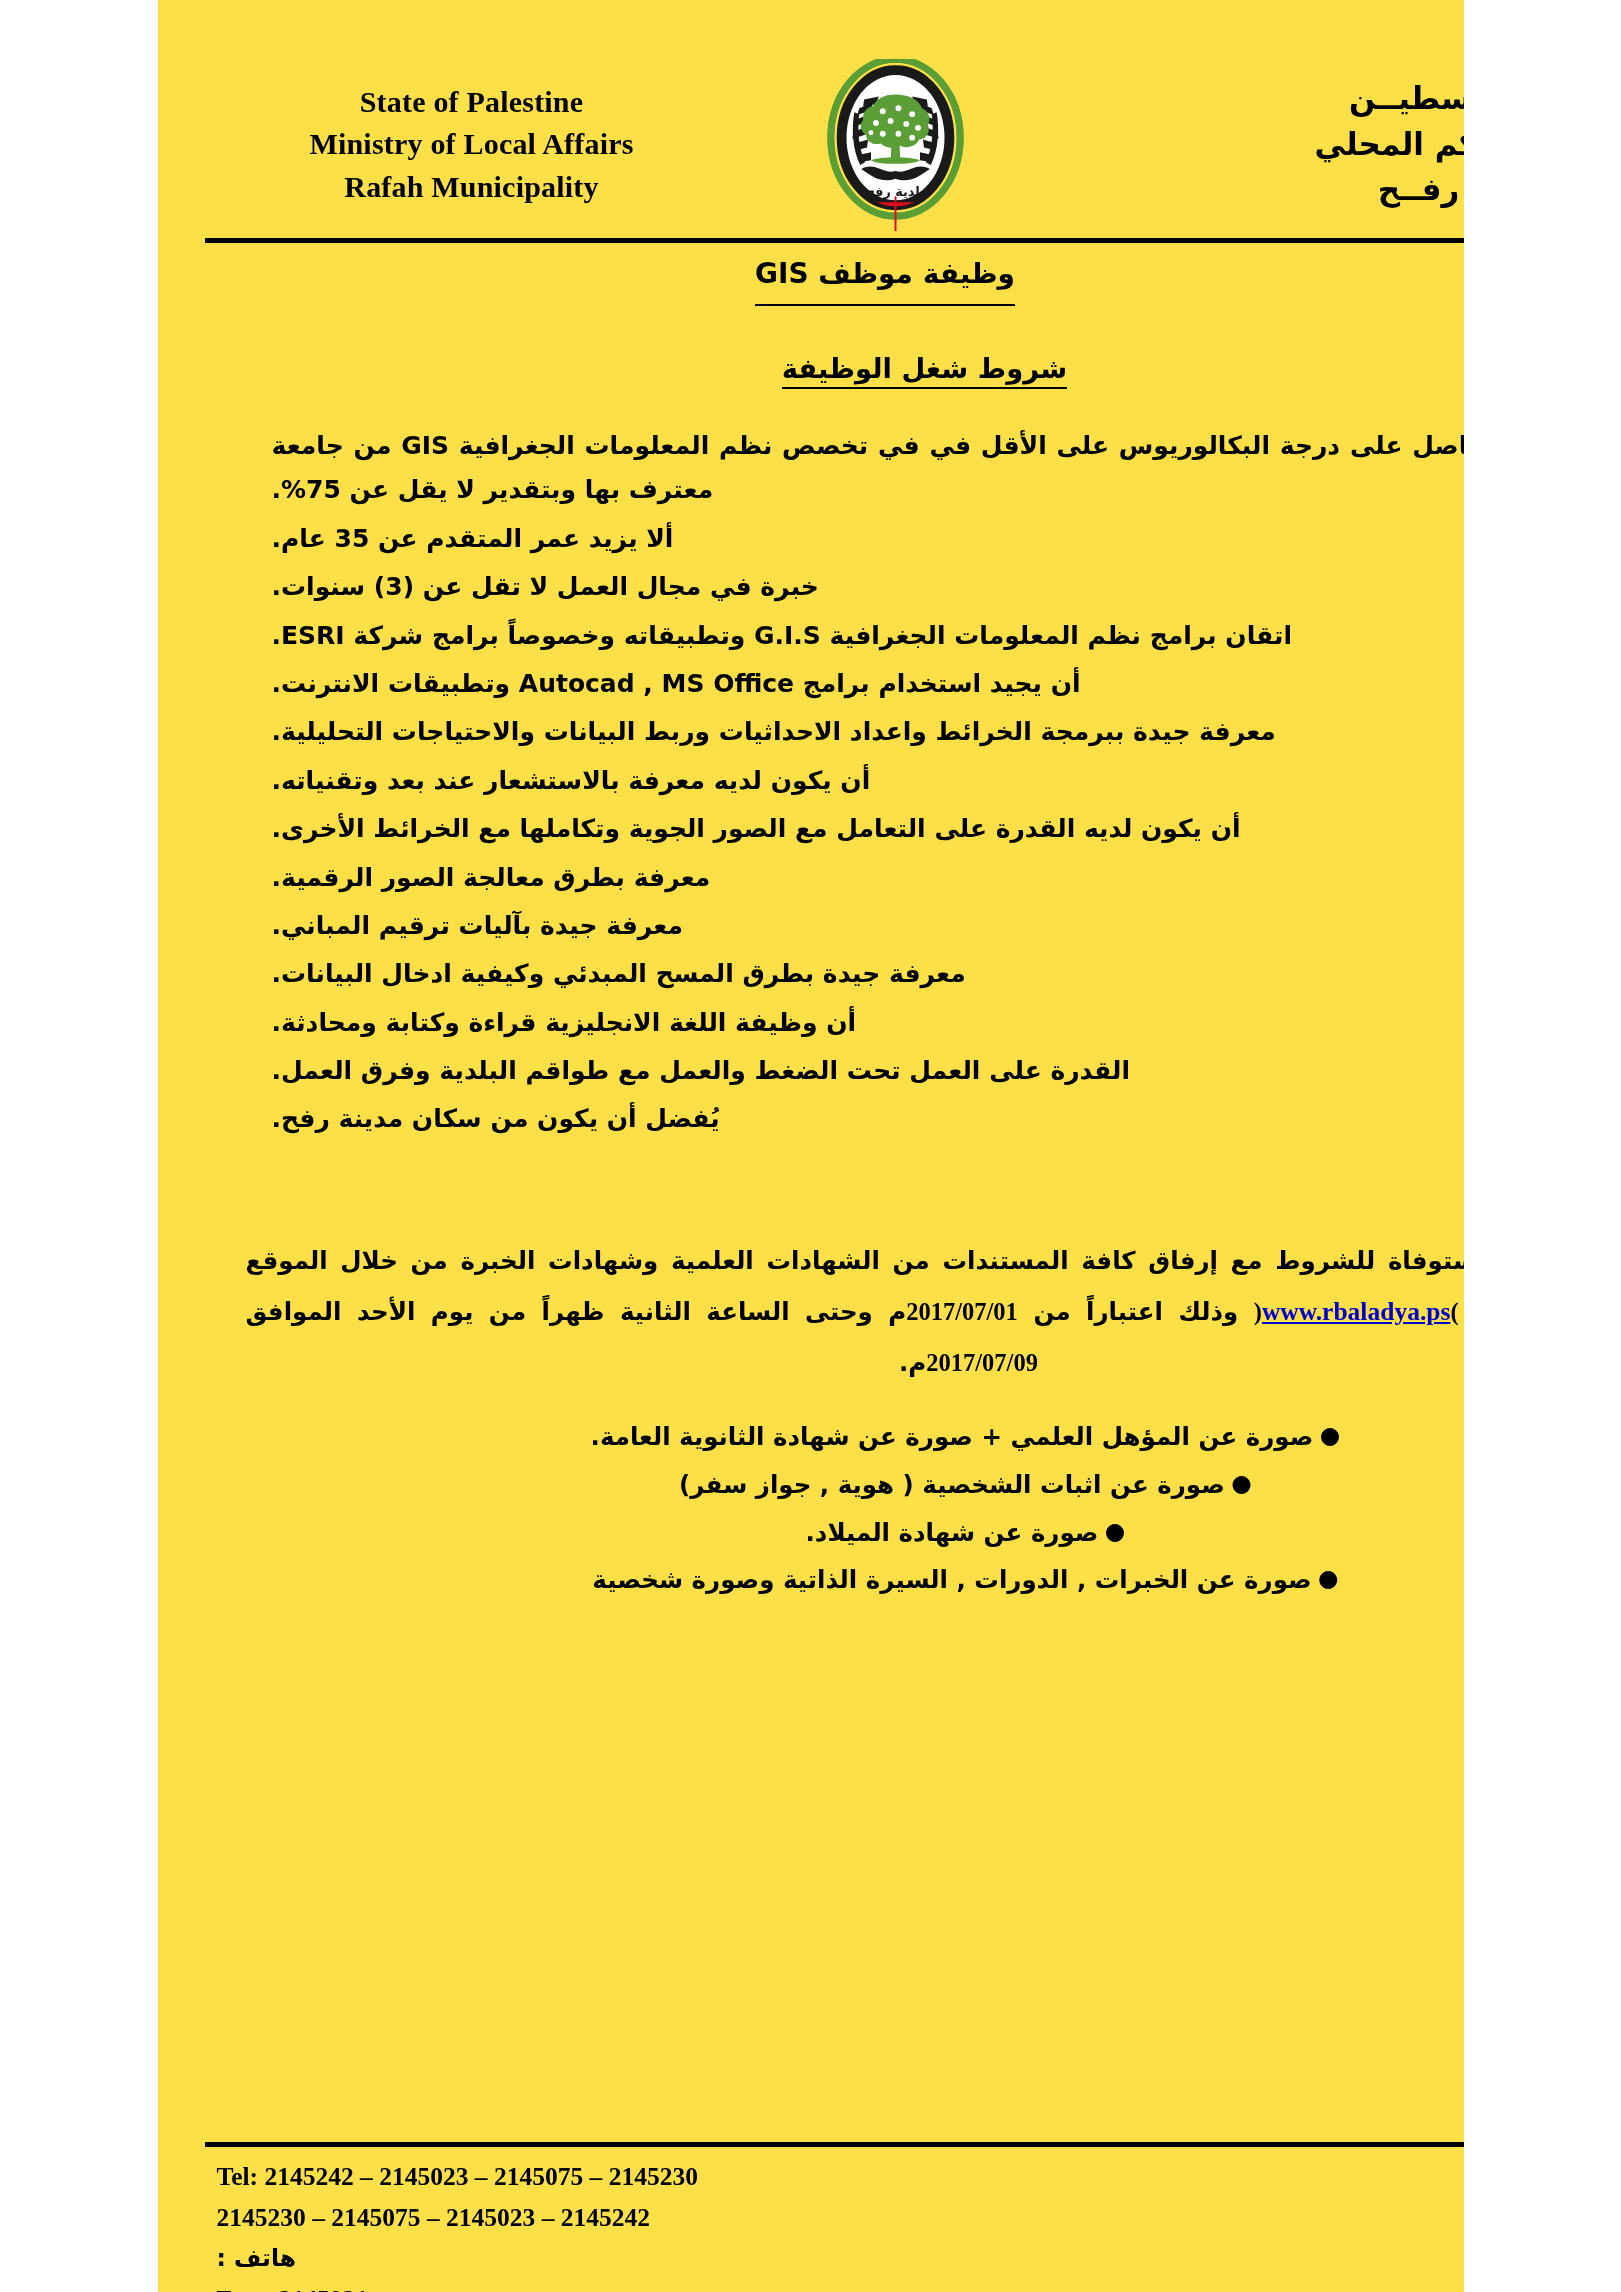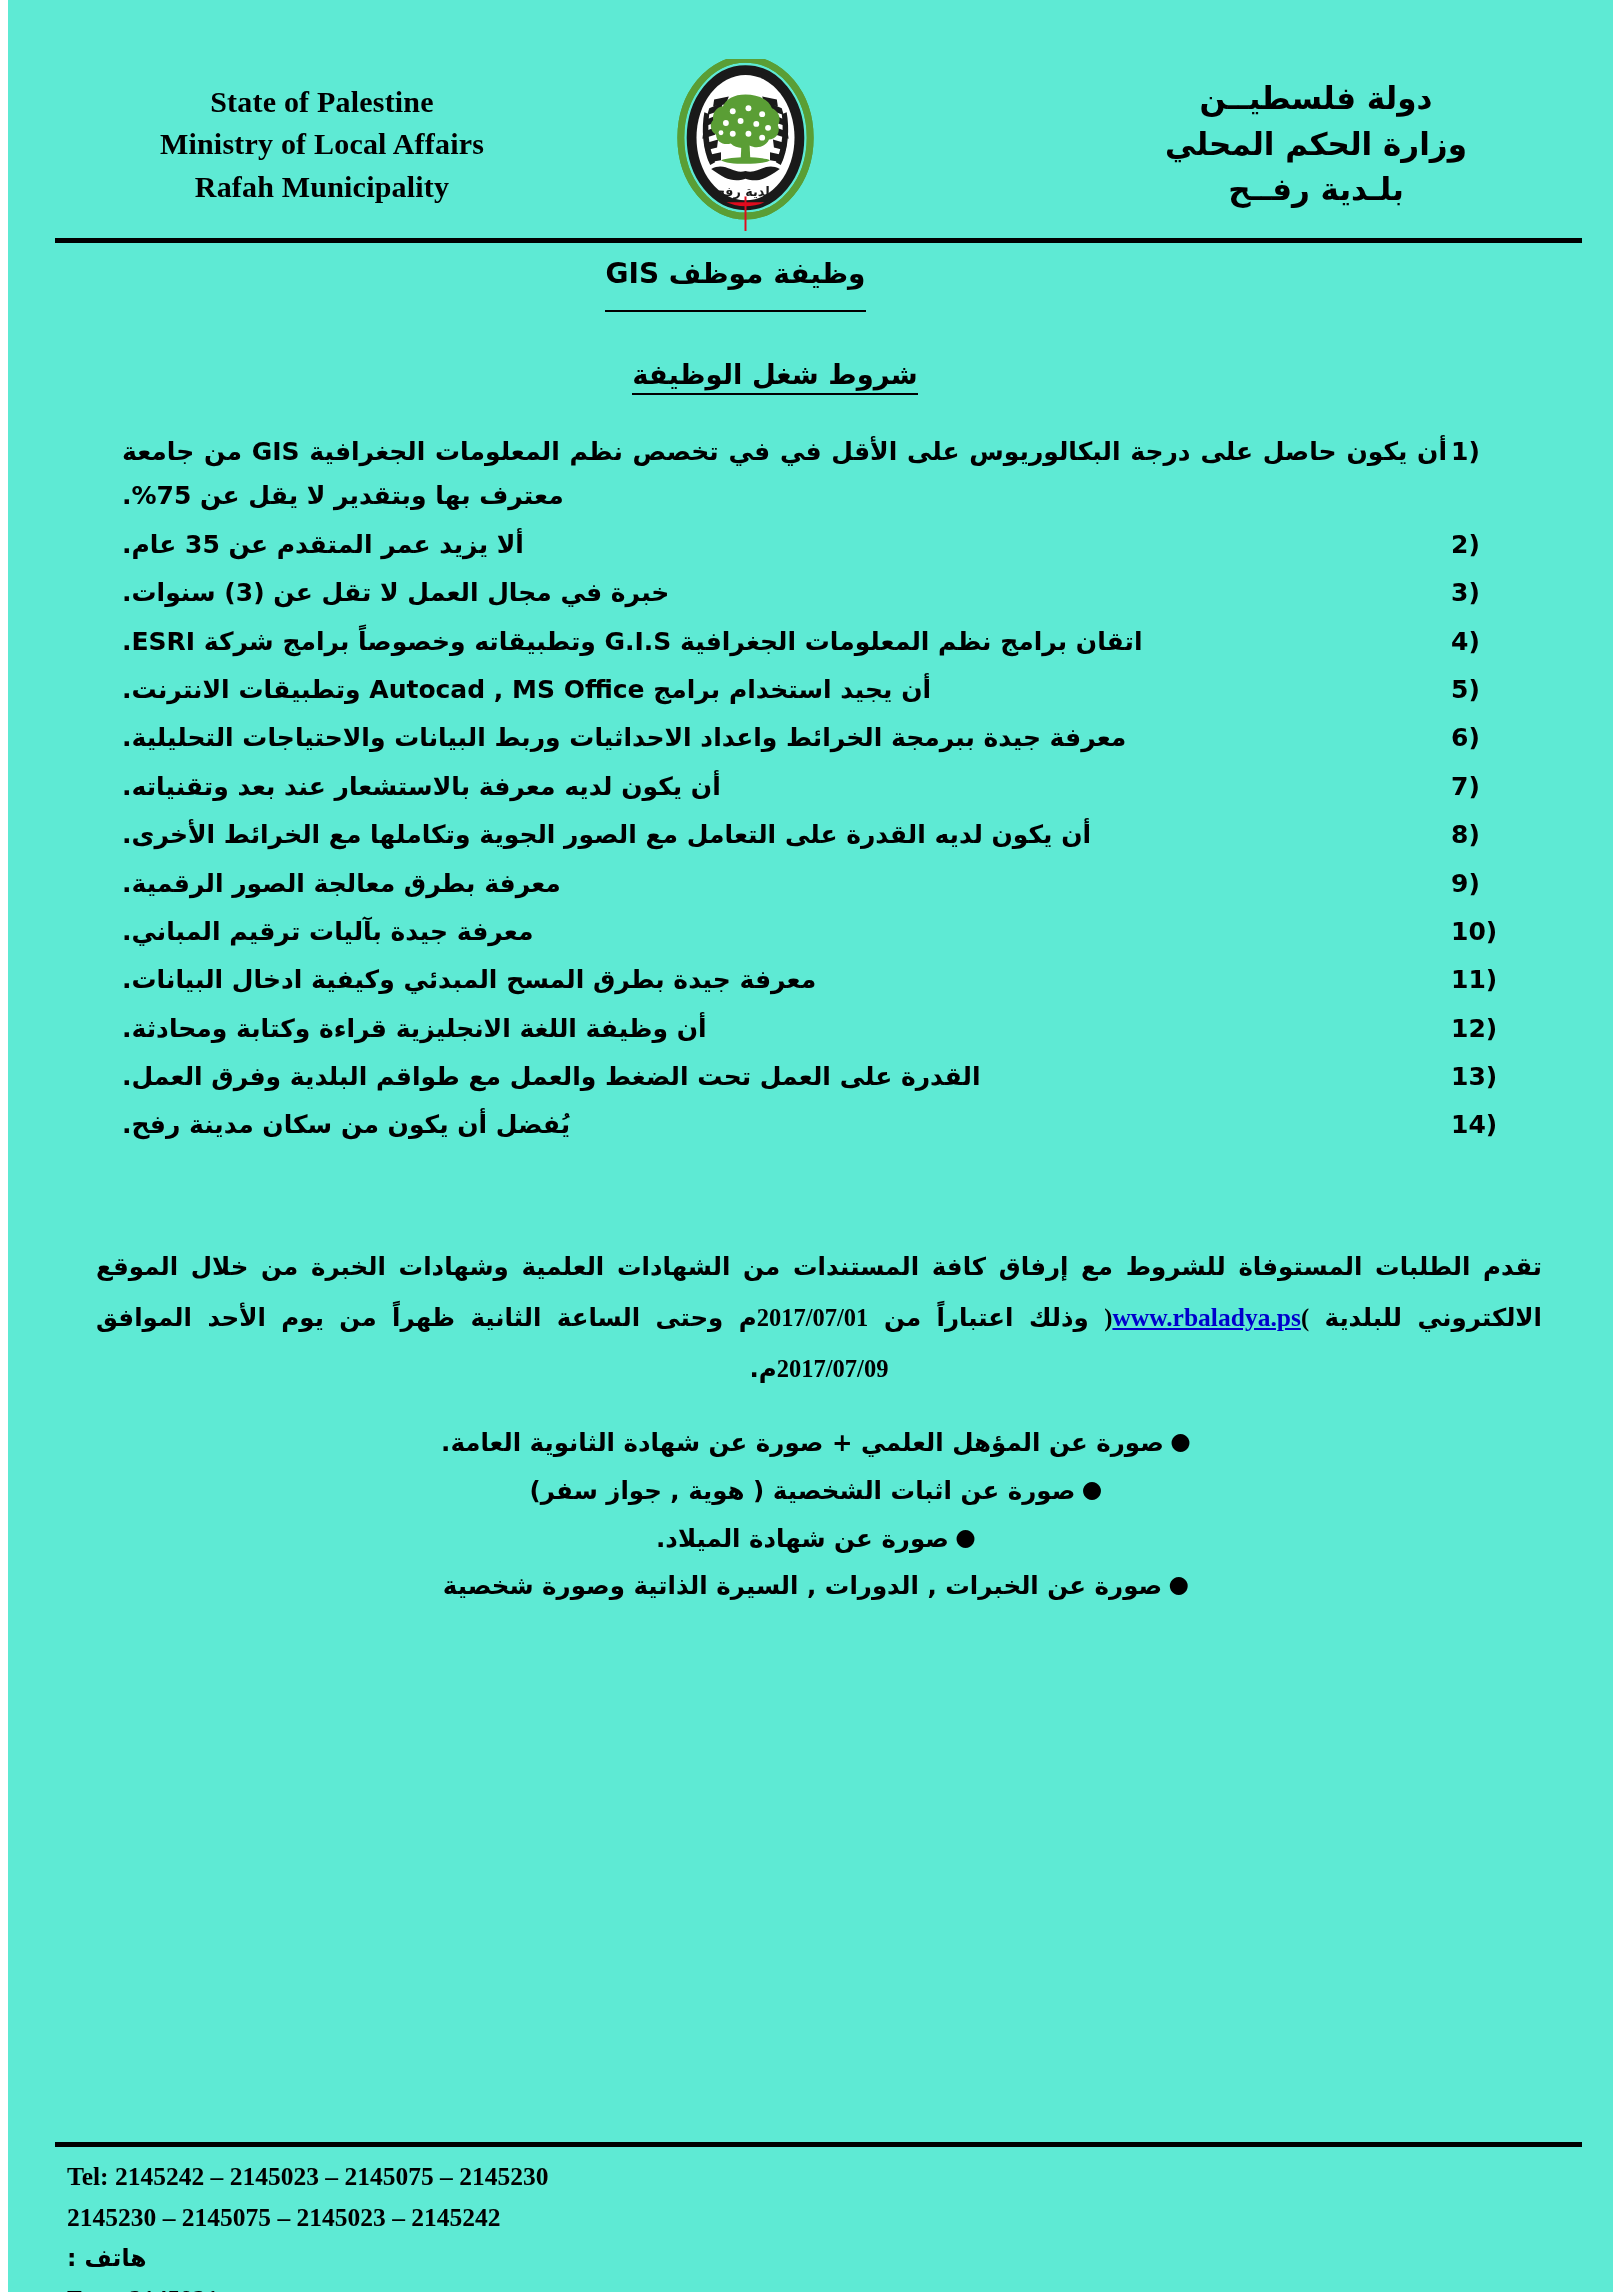--- a/index.html
+++ b/index.html
@@ -7,24 +7,24 @@
     margin: 0;
     padding: 0;
     background: #ffffff;
   }
   body {
     font-family: "Liberation Serif", "DejaVu Serif", serif;
     color: #000000;
   }
   .page {
     position: relative;
-    width: 1605px;
+    width: 1306px;
     height: 2293px;
     margin: 0 auto;
-    background: #5eead4;
+    background: #fde047;
     box-sizing: border-box;
     overflow: hidden;
   }
 
   
   .letterhead {
     position: absolute;
     left: 59px;
     top: 54px;
     width: 1504px;
@@ -88,21 +88,21 @@
   .doc-title {
     text-align: center;
     font-size: 28px;
     font-weight: bold;
     margin: 0;
     padding-top: 0px;
     margin-right: 167px;
   }
   .doc-title span {
     border-bottom: 2.9px solid #000;
-    padding-bottom: 20px;
+    padding-bottom: 14px;
     display: inline-block;
   }
 
   .section-head {
     text-align: center;
     font-size: 27.4px;
     font-weight: bold;
     margin: 0;
     padding-top: 47px;
     margin-right: 88px;

